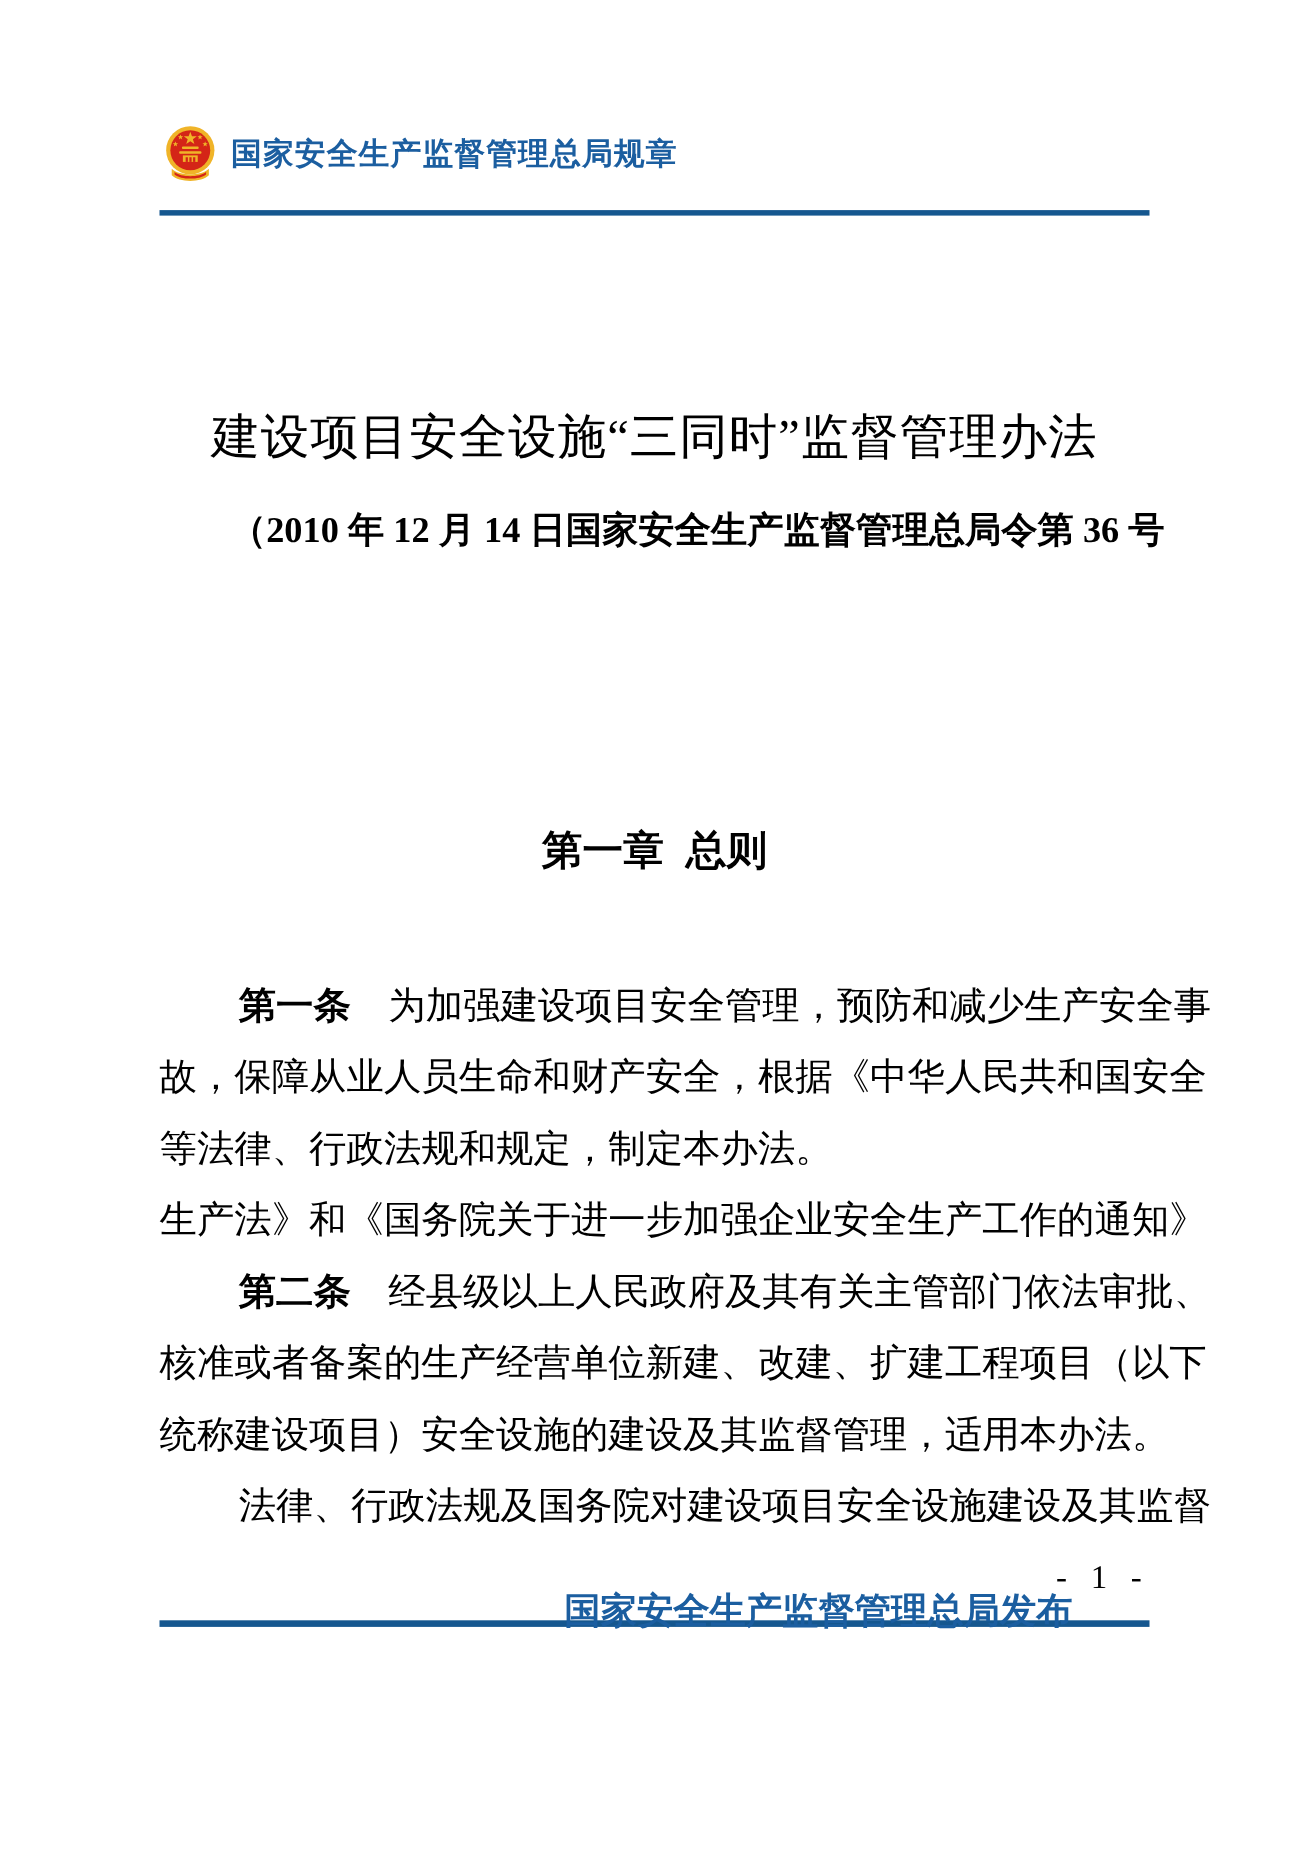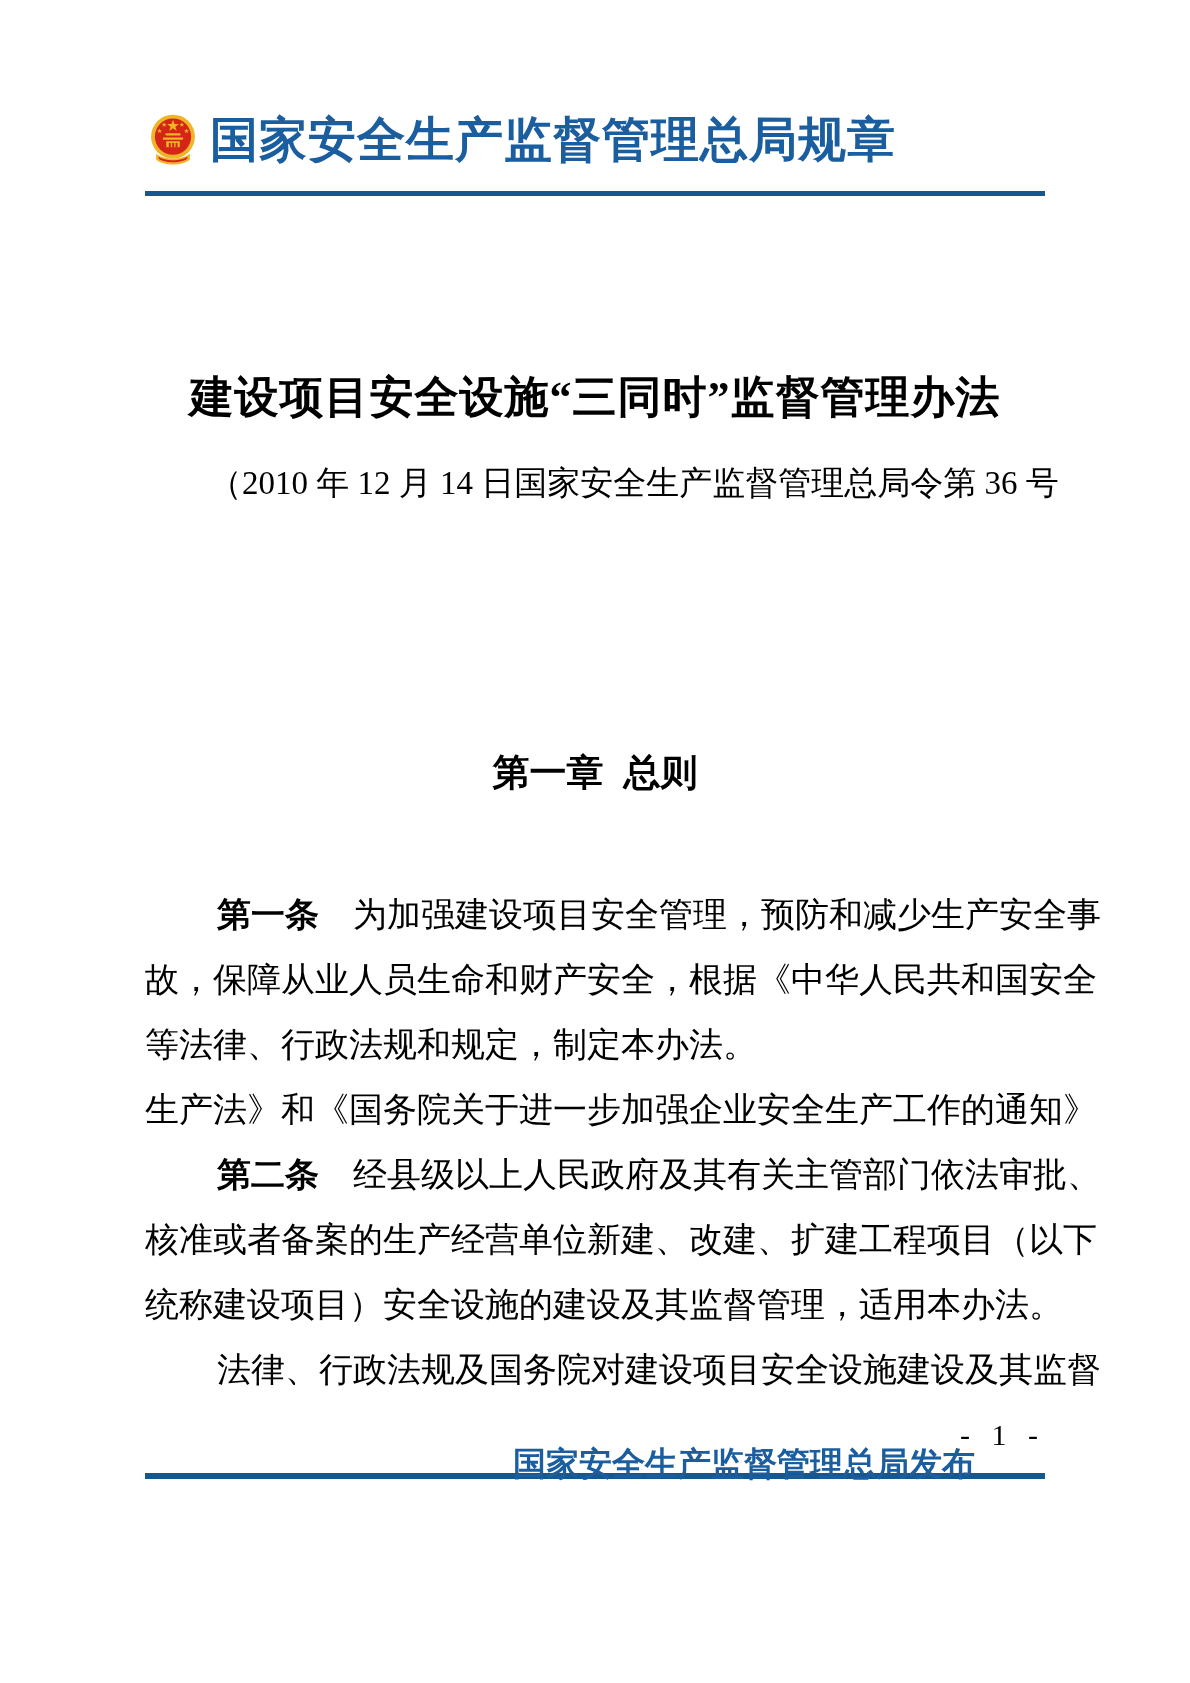--- a/index.html
+++ b/index.html
@@ -18,36 +18,36 @@
     color:#000;
     font-family:"Liberation Serif","DejaVu Serif",serif;
   }
   
   .hdr{
     position:absolute;top:110px;left:146px;
     display:flex;align-items:center;gap:10px;height:60px;
   }
   .hdr .emblem{width:54px;height:58px;flex:0 0 auto;display:block;}
   .hdr-title{
-    font-size:48px;font-weight:bold;color:var(--accent);
+    font-size:28px;font-weight:bold;color:var(--accent);
     letter-spacing:1px;white-space:nowrap;
     font-family:"Liberation Serif","DejaVu Serif",serif;
   }
   .rule{position:absolute;left:145px;width:900px;background:var(--rule);}
   .rule-top{top:191px;height:5px;}
   .rule-bottom{top:1473px;height:6px;}
   
   .doc-title{
     position:absolute;top:368px;left:125px;width:940px;
-    text-align:center;font-size:44px;font-weight:700;
+    text-align:center;font-size:44px;font-weight:400;
     letter-spacing:1px;white-space:nowrap;
   }
   
   .promulgation{position:absolute;top:452px;left:145px;width:900px;font-size:33px;}
-  .pl{height:63px;line-height:63px;white-space:nowrap;}
+  .pl{height:63px;line-height:63px;white-space:nowrap;font-weight:bold;}
   .pl.indent{padding-left:64px;}
   
   .chapter{
     position:absolute;top:748px;left:145px;width:900px;
     text-align:center;font-size:37px;font-weight:bold;
     font-family:"Liberation Sans","DejaVu Sans",sans-serif;
     white-space:nowrap;
   }
   .chapter-num{margin-right:20px;}
   

